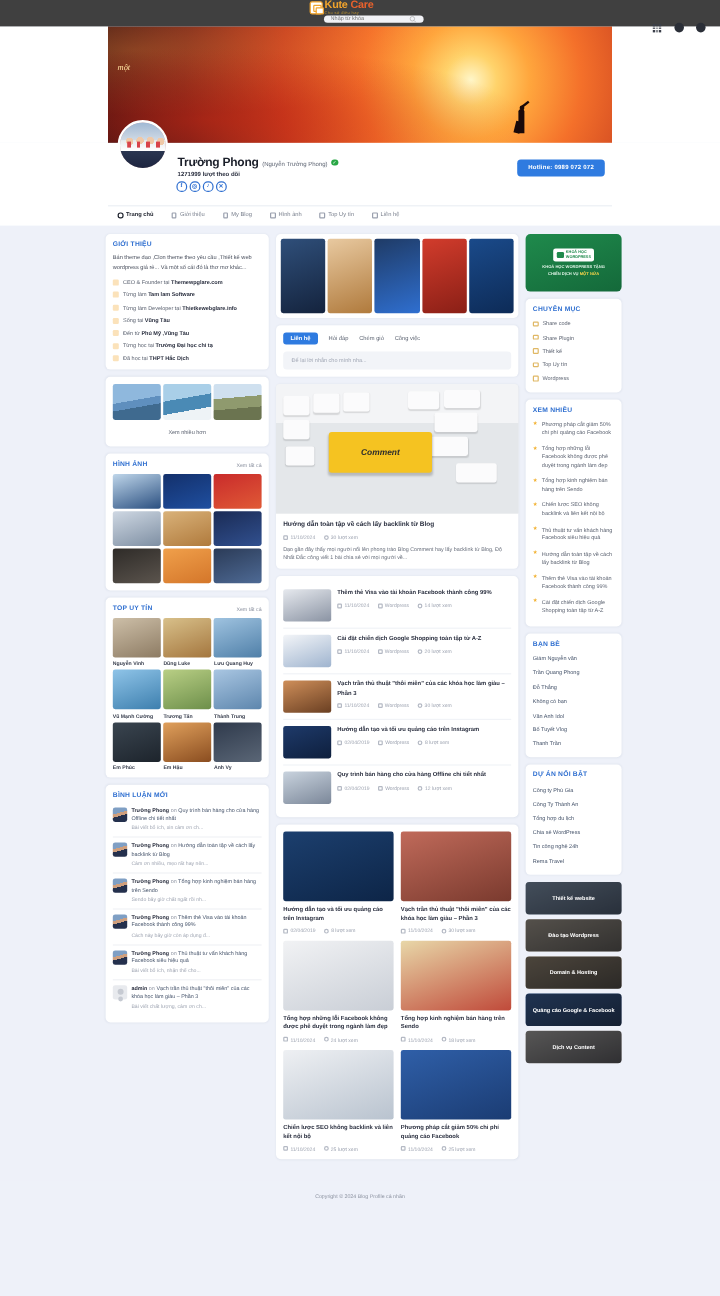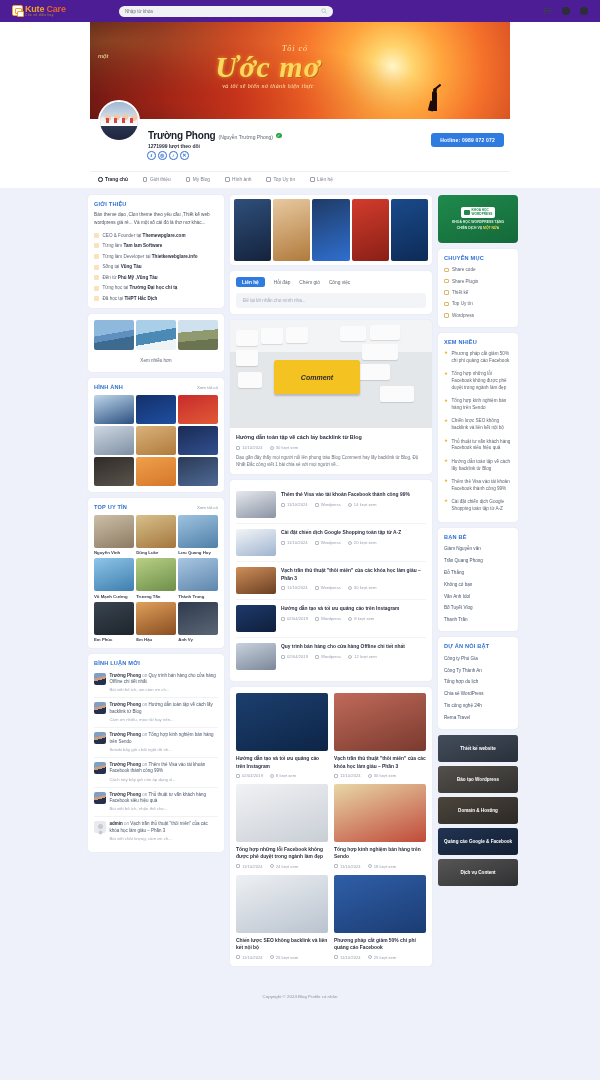--- a/index.html
+++ b/index.html
@@ -9,22 +9,22 @@
     font-family: "Liberation Sans", sans-serif;
     background: #eef1f9;
     font-size: 5.2px;
     color: #333;
     -webkit-font-smoothing: antialiased;
   }
   .page { width: 600px; position: relative; background:#eef1f9; }
 
   
   .topbar {
-    height: 22px; background: #4c1d95; display: flex; align-items: center;
-    padding: 0 12px; position: relative; z-index: 30;
+    height: 22px; background: #404040; display: flex; align-items: center;
+    padding: 0 12px; position: relative; z-index: 30; flex-direction: column;
   }
   .tb-left { width: 85px; }
   .logo { display: flex; align-items: center; gap: 2px; }
   .logo-mark {
     width: 11px; height: 11px; border: 1.2px solid #f0a32c; border-radius: 2px;
     position: relative; background: #fff; flex: none;
   }
   .logo-mark:before {
     content: ""; position: absolute; left: 2px; top: 2px; width: 5px; height: 4px;
     border: 1px solid #f0a32c; border-radius: 1px;
@@ -261,25 +261,20 @@
         </div>
       <div class="tb-ic">
           <span class="bell-ic"></span>
         </div>
     </div>
   </div>
 
   <div class="hero-wrap">
     <div class="hero">
       <div class="ht-pre">một</div>
-      <div class="hero-txt">
-        <div class="ht-1">Tôi có</div>
-        <div class="ht-2">Ước mơ</div>
-        <div class="ht-3">và tôi sẽ biến nó thành hiện thực</div>
-      </div>
       <div class="hero-figure">
         <span class="hf-leg"></span>
           <span class="hf-body"></span>
           <span class="hf-head"></span>
           <span class="hf-arm"></span>
       </div>
     </div>
   </div>
 
   <div class="profile-band">

